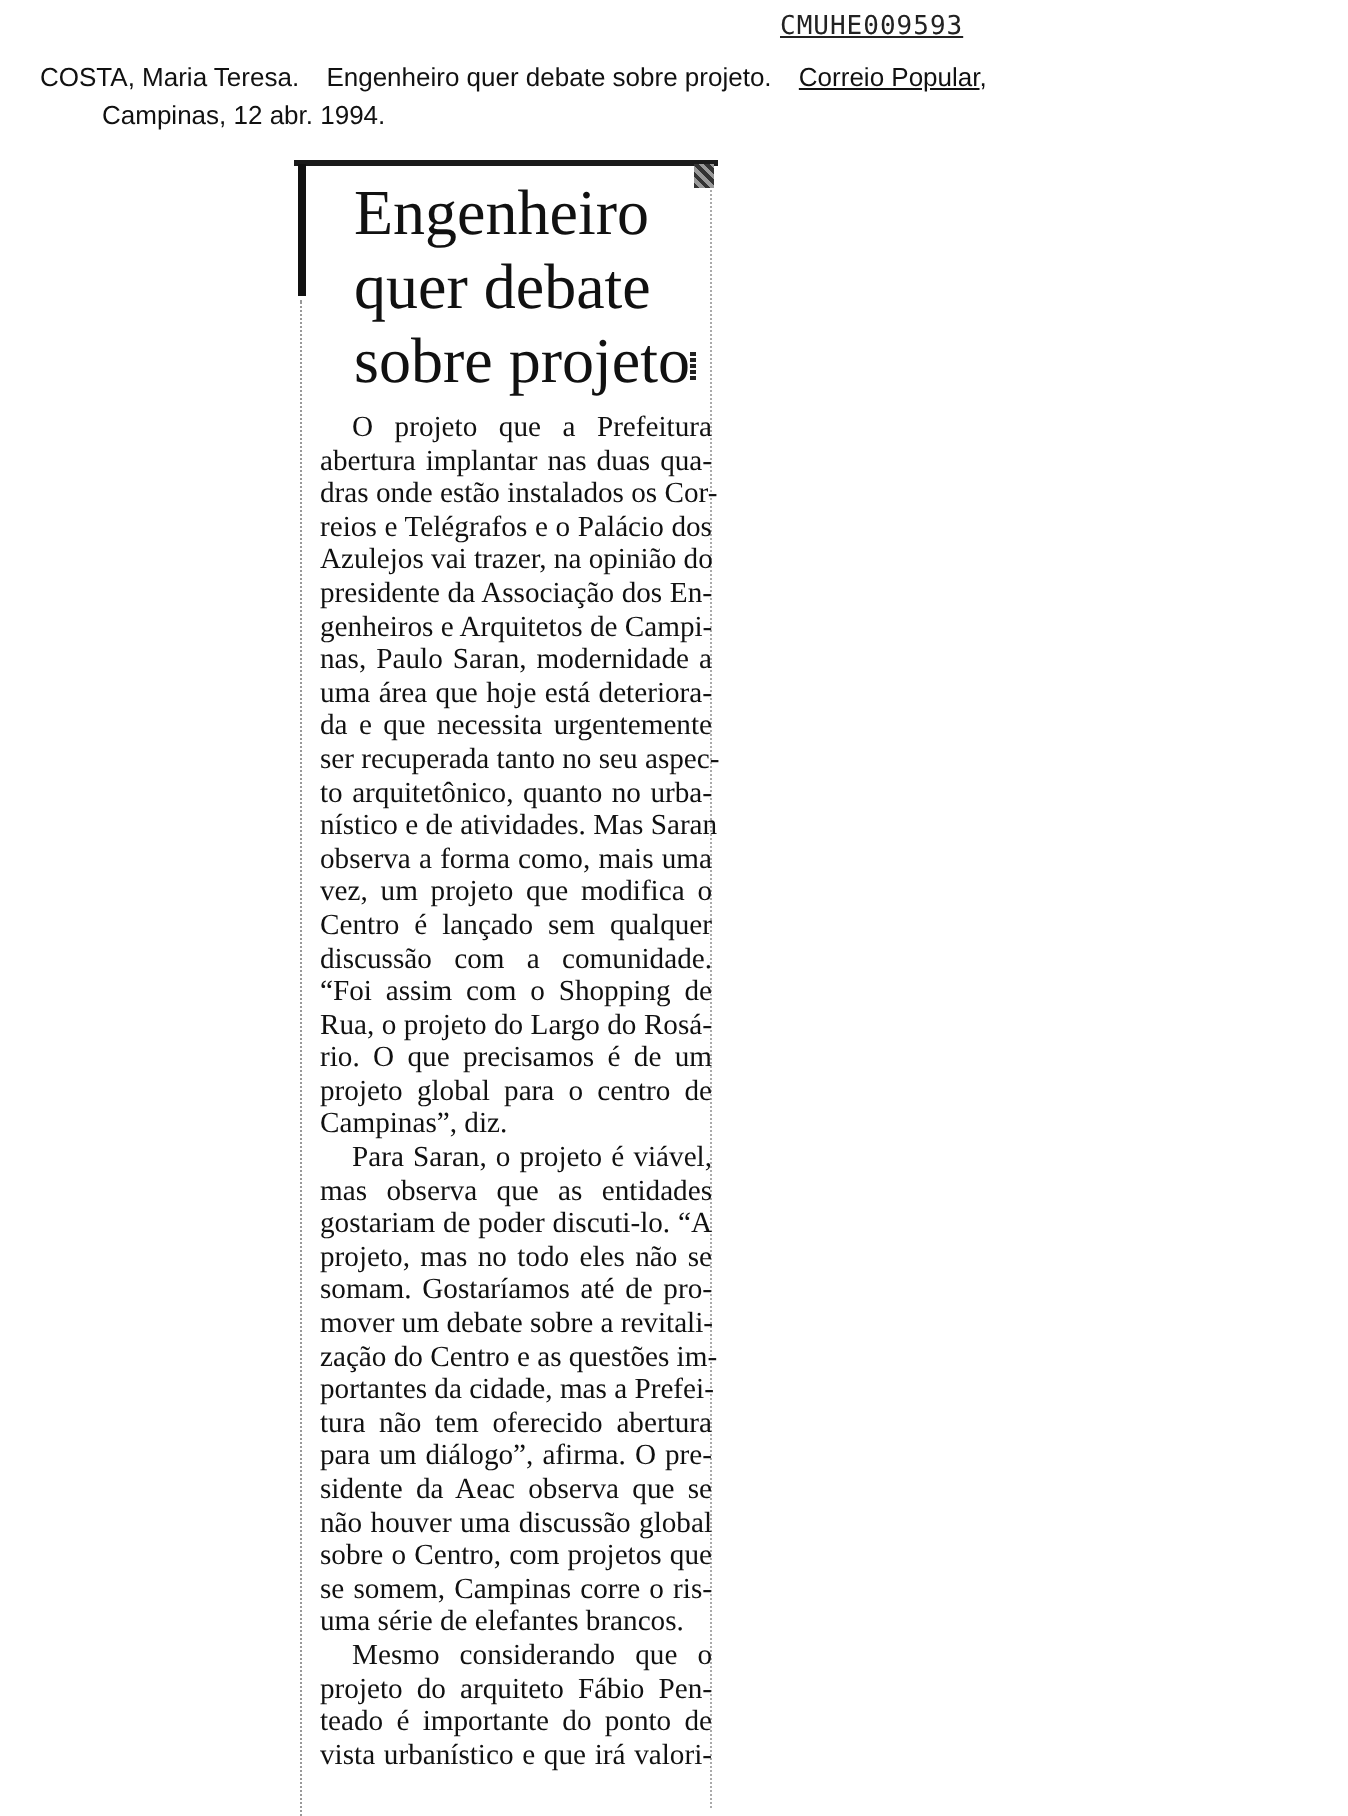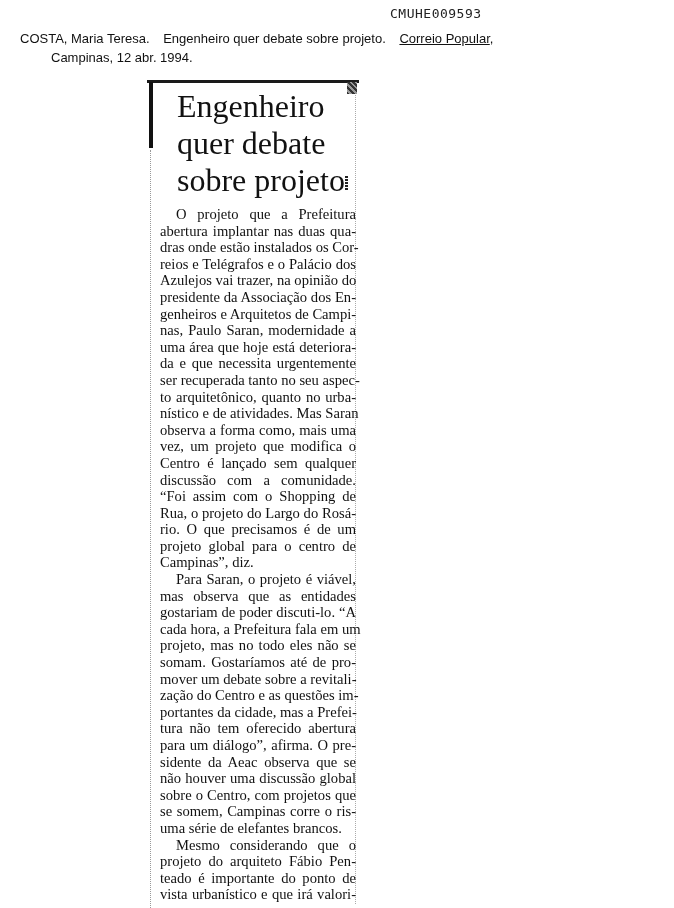--- a/index.html
+++ b/index.html
@@ -15,20 +15,21 @@
       color: #111;
     }
     .doc-id {
       position: absolute;
       left: 390px;
       top: 6px;
       font-family: "DejaVu Sans Mono", monospace;
       font-size: 13px;
       letter-spacing: 0.5px;
       color: #222;
+      text-decoration: underline;
     }
     .citation {
       position: absolute;
       left: 20px;
       top: 29px;
       width: 640px;
       font-family: "Liberation Sans", sans-serif;
       font-size: 13px;
       line-height: 19px;
       color: #111;
@@ -179,21 +180,20 @@
       <span class="ln">“Foi assim com o Shopping de</span>
       <span class="ln">Rua, o projeto do Largo do Rosá-</span>
       <span class="ln">rio. O que precisamos é de um</span>
       <span class="ln">projeto global para o centro de</span>
       <span class="ln last">Campinas”, diz.</span>
     </div>
     <div>
       <span class="ln indent">Para Saran, o projeto é viável,</span>
       <span class="ln">mas observa que as entidades</span>
       <span class="ln">gostariam de poder discuti-lo. “A</span>
-      <span class="ln">cada hora, a Prefeitura fala em um</span>
       <span class="ln">projeto, mas no todo eles não se</span>
       <span class="ln">somam. Gostaríamos até de pro-</span>
       <span class="ln">mover um debate sobre a revitali-</span>
       <span class="ln">zação do Centro e as questões im-</span>
       <span class="ln">portantes da cidade, mas a Prefei-</span>
       <span class="ln">tura não tem oferecido abertura</span>
       <span class="ln">para um diálogo”, afirma. O pre-</span>
       <span class="ln">sidente da Aeac observa que se</span>
       <span class="ln">não houver uma discussão global</span>
       <span class="ln">sobre o Centro, com projetos que</span>

